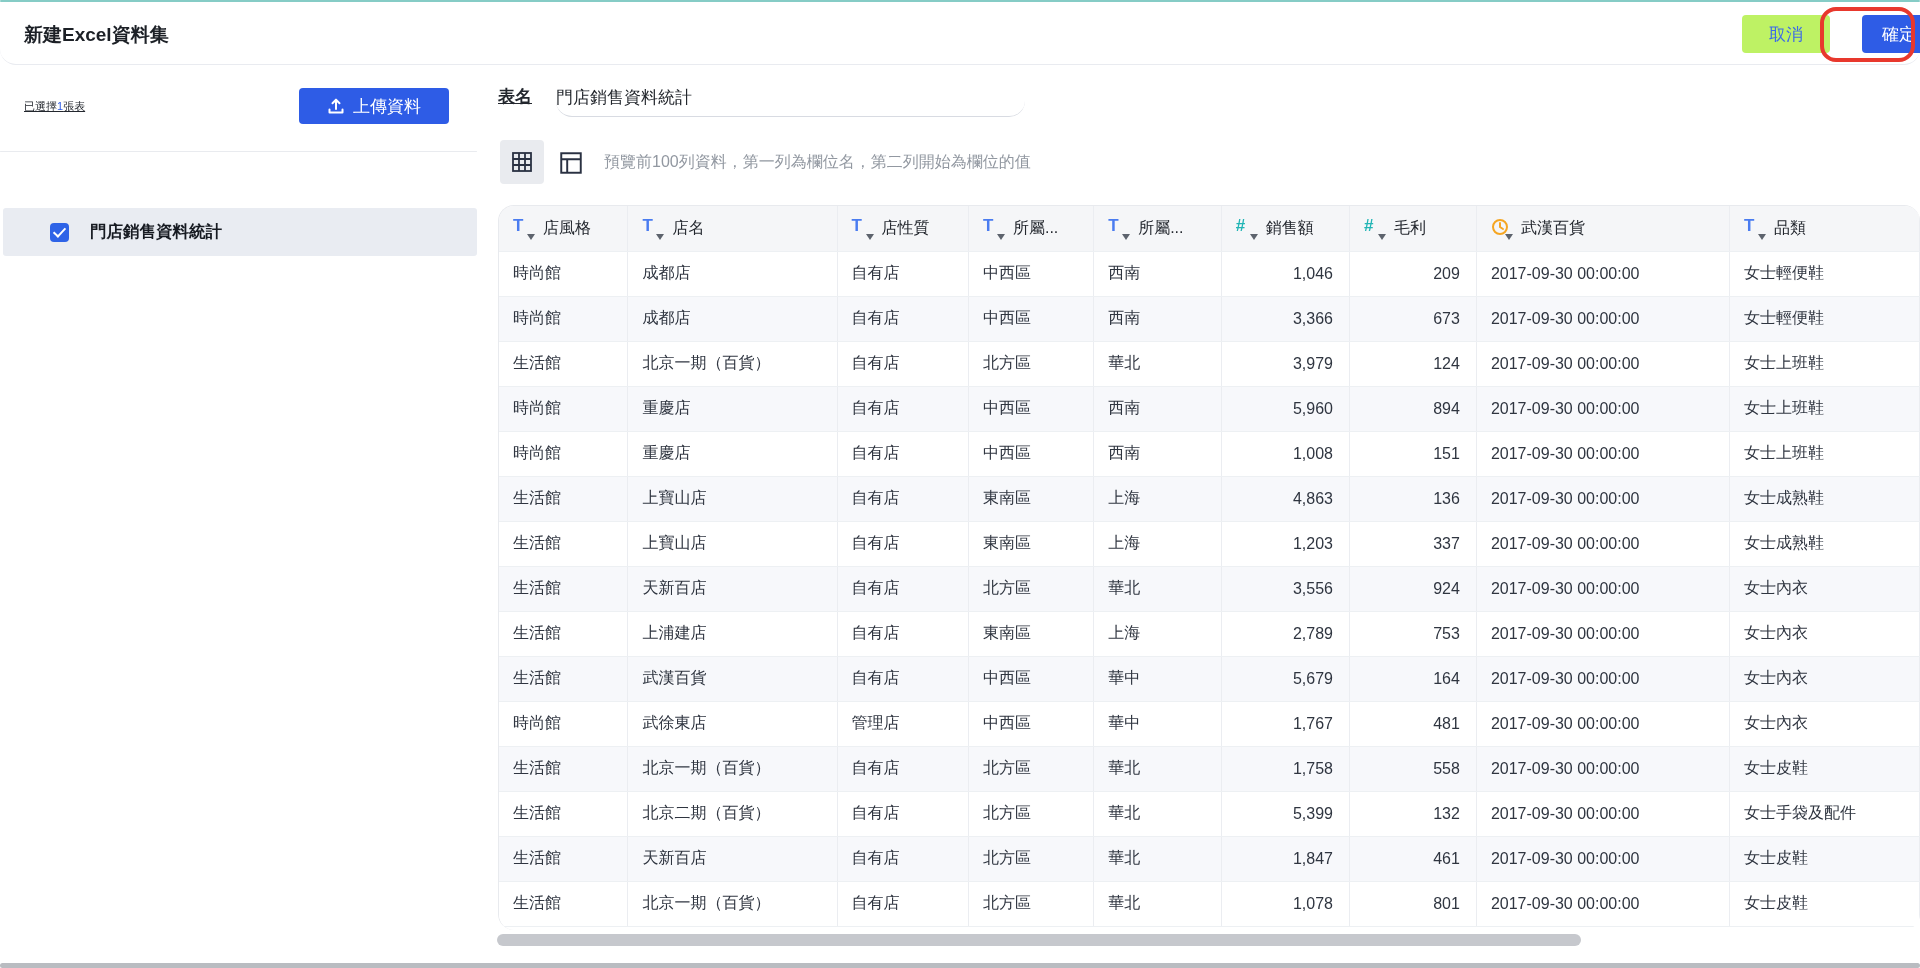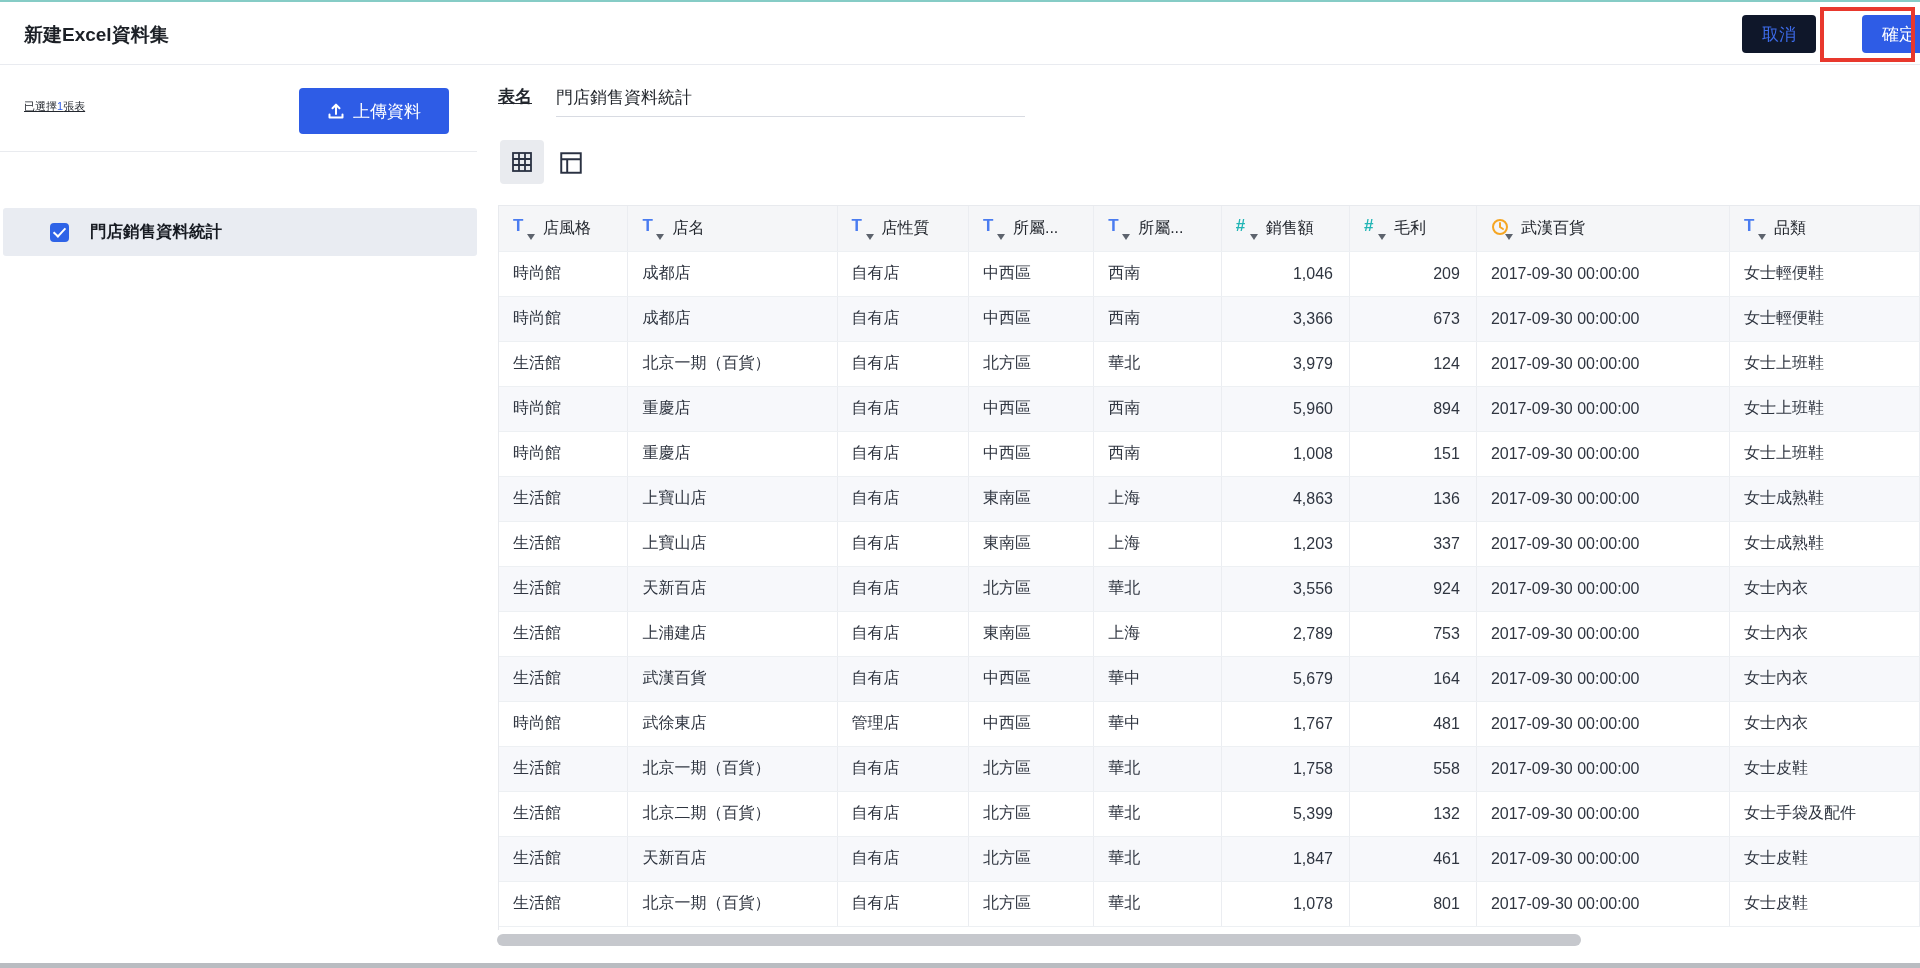--- a/index.html
+++ b/index.html
@@ -1,34 +1,34 @@
 <!DOCTYPE html>
 <html><head>
 <meta charset="utf-8">
 <style>
   html,body{margin:0;padding:0;width:1920px;height:968px;overflow:hidden;background:#ffffff;
     font-family:"Liberation Sans","DejaVu Sans",sans-serif;-webkit-font-smoothing:antialiased;}
-  .abs{position:absolute;}
+  .abs{position:absolute;border-radius:16px;}
   #stage{position:relative;width:1920px;height:968px;background:#fff;}
   
   #top-accent{left:0;top:0;width:1920px;height:2px;background:#86ccc6;}
   #bottom-edge{left:0;top:963px;width:1920px;height:5px;background:#b9bcc1;}
 
   
   #titlebar{left:0;top:2px;width:1920px;height:62px;background:#ffffff;border-bottom:1px solid #e9ebf0;}
   #dlg-title{left:24px;top:20px;font-size:19px;font-weight:bold;color:#1c2026;}
   .btn{display:flex;align-items:center;justify-content:center;border-radius:4px;font-size:17px;cursor:pointer;box-sizing:border-box;}
-  #btn-cancel{left:1742px;top:13px;width:74px;height:38px;background:#0f172a;color:#3c6ae8;}
+  #btn-cancel{left:1742px;top:13px;width:88px;height:38px;background:#bef264;color:#3c6ae8;}
   #btn-confirm{left:1833px;top:13px;width:74px;height:38px;background:#2e5ce6;color:#ffffff;margin-left:29px;}
   #confirm-highlight{left:1820px;top:5px;width:95px;height:55px;border:4px solid #e8382d;box-sizing:border-box;pointer-events:none;}
 
   
   #selected-count{left:24px;top:99px;font-size:11px;color:#23272e;text-decoration:underline;}
   #selected-count .num{color:#2e5ce6;}
-  #btn-upload{left:299px;top:88px;width:150px;height:46px;background:#2e5ce6;color:#fff;gap:8px;font-size:17px;}
+  #btn-upload{left:299px;top:88px;width:150px;height:36px;background:#2e5ce6;color:#fff;gap:8px;font-size:17px;}
   #sidebar-divider{left:0;top:151px;width:477px;height:1px;background:#e9ebef;}
   .checkbox{width:19px;height:19px;border-radius:4px;background:#2e63e7;position:relative;flex:0 0 auto;}
   .checkbox:after{content:"";position:absolute;left:6px;top:2.5px;width:5px;height:10px;border:solid #fff;border-width:0 2.5px 2.5px 0;transform:rotate(43deg);}
   #file-row{left:18px;top:171px;width:440px;height:28px;display:flex;align-items:center;gap:23px;cursor:pointer;}
   #file-row .lbl{font-size:16.5px;color:#333a45;}
   #sheet-row{left:3px;top:208px;width:474px;height:48px;background:#e9ecf2;border-radius:3px;display:flex;align-items:center;cursor:pointer;}
   #sheet-row .checkbox{margin-left:47px;}
   #sheet-row .lbl{margin-left:21px;font-size:16.5px;font-weight:bold;color:#171b22;}
 
   
@@ -104,20 +104,21 @@
     </span>
   </div>
   <div id="headerrow-view-btn" class="abs">
     <span style="display:flex;">
       <svg width="26" height="26" viewBox="0 0 24 24">
           <rect x="3" y="3" width="18" height="18" fill="none" stroke="#2a3142" stroke-width="1.8"></rect>
           <path d="M3 8.5 H21 M8.5 8.5 V21" stroke="#2a3142" stroke-width="1.8"></path>
         </svg>
     </span>
   </div>
+  <div id="preview-hint" class="abs">預覽前100列資料，第一列為欄位名，第二列開始為欄位的值</div>
 
   <div id="table-wrap" class="abs">
     <table>
       <colgroup id="cols">
           <col style="width: 135px;">
           <col style="width: 220px;">
           <col style="width: 138px;">
           <col style="width: 131px;">
           <col style="width: 134px;">
           <col style="width: 134px;">

